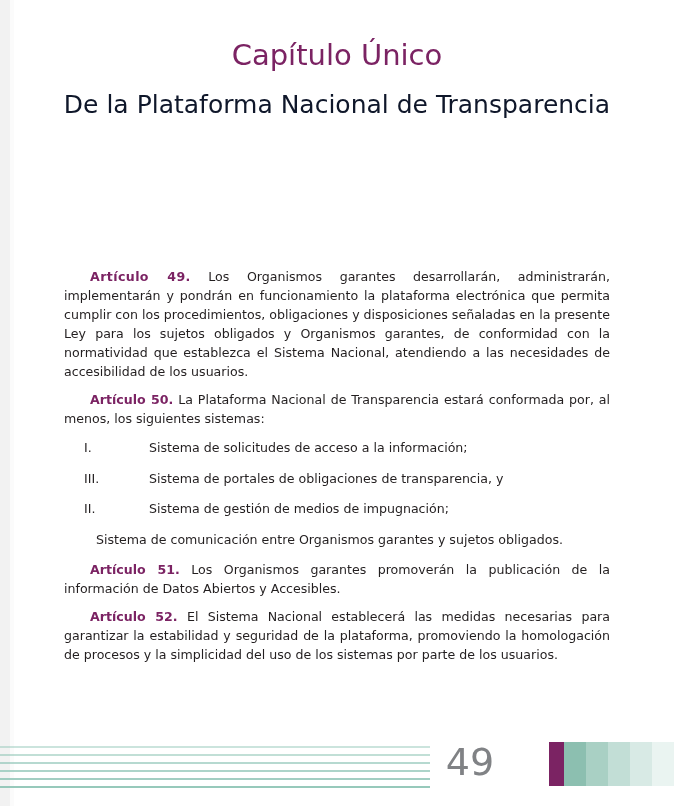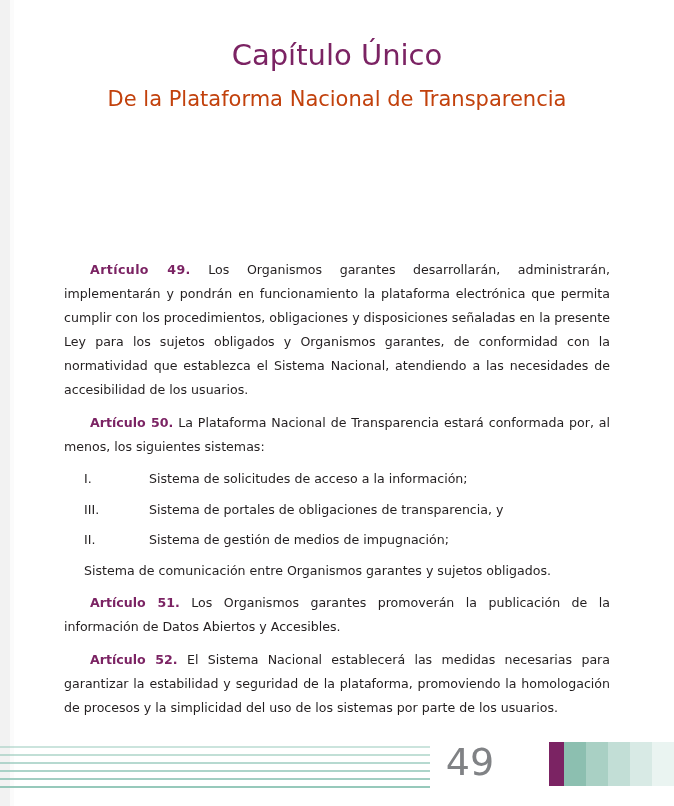--- a/index.html
+++ b/index.html
@@ -49,39 +49,39 @@
   .chapter-title {
     font-family: "DejaVu Sans", sans-serif;
     font-size: 29px;
     color: #7b2363;
     letter-spacing: 0px;
     font-weight: normal;
     line-height: 34px;
   }
   .chapter-subtitle {
     font-family: "DejaVu Sans", sans-serif;
-    font-size: 21px;
-    color: #c2410c;
+    font-size: 25px;
+    color: #0f172a;
     font-weight: normal;
     line-height: 30px;
-    margin-top: 12px;
+    margin-top: 18px;
   }
 
   
   .body-block {
     position: absolute;
     left: 64px;
     top: 258px;
     width: 546px;
   }
   p.para {
-    margin: 0 0 0 0;
+    margin: 9px 0 0 0;
     font-family: "DejaVu Sans", sans-serif;
     font-size: 12.6px;
-    line-height: 24px;
+    line-height: 19px;
     color: #231f20;
     text-align: justify;
     text-indent: 26px;
   }
   p.para + p.para {
     margin-top: 9px;
   }
   .art {
     color: #7b2363;
     font-weight: bold;
@@ -108,20 +108,21 @@
   .list-item .num {
     width: 65px;
     flex: 0 0 65px;
   }
   .list-item .txt {
     flex: 1 1 auto;
     text-align: justify;
   }
   .list-item.wide .txt {
     text-align: justify;
+    margin-left: 12px;
   }
 
   
   .footer {
     position: absolute;
     left: 0;
     bottom: 0;
     width: 674px;
     height: 88px;
   }

